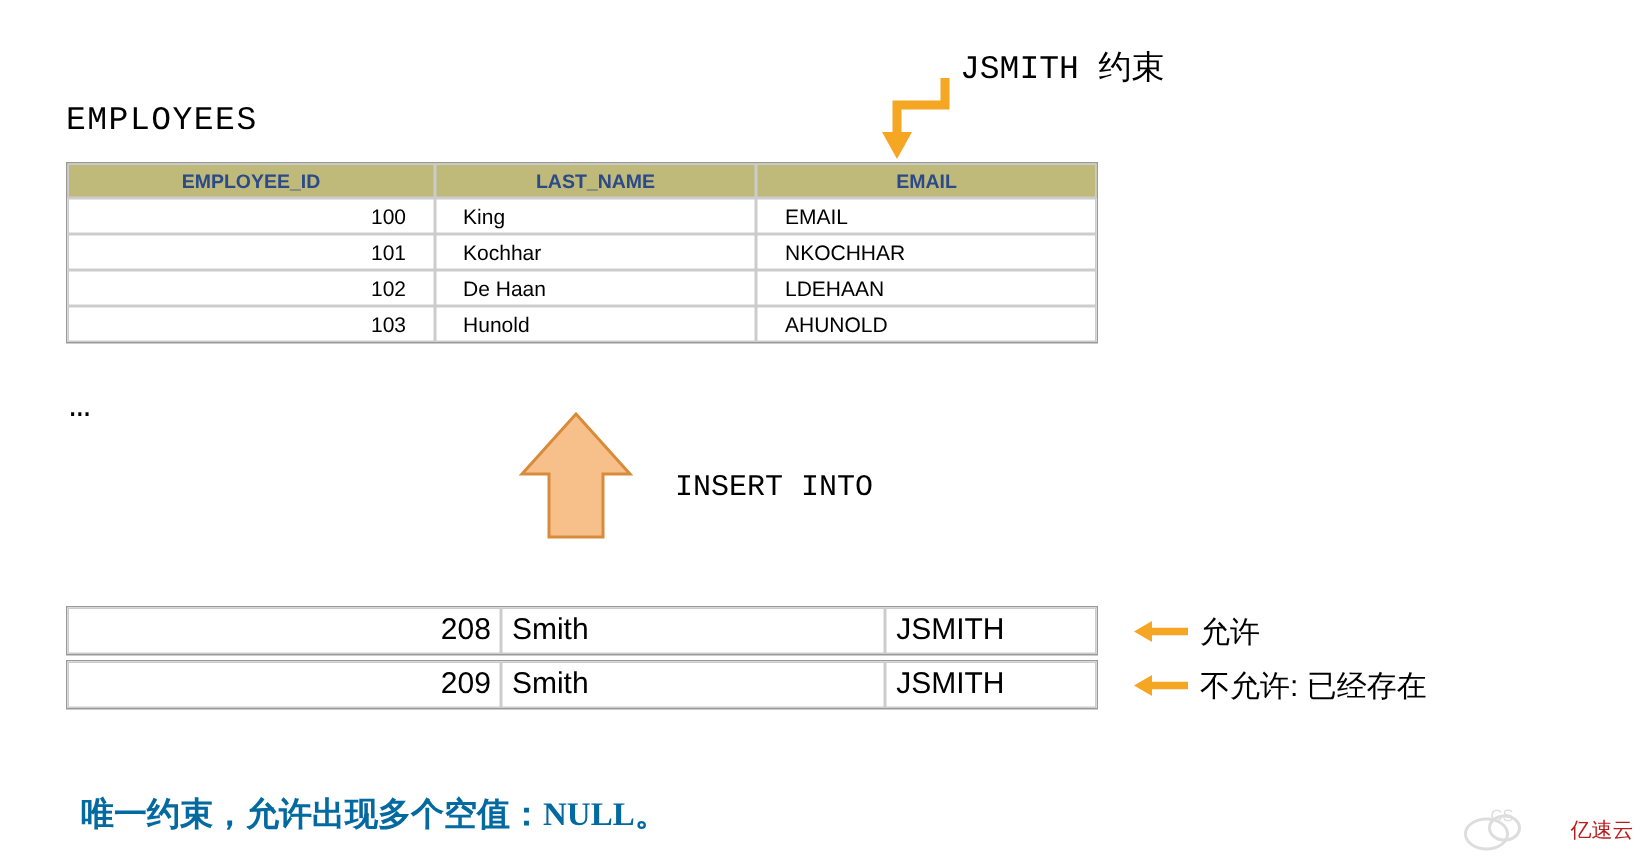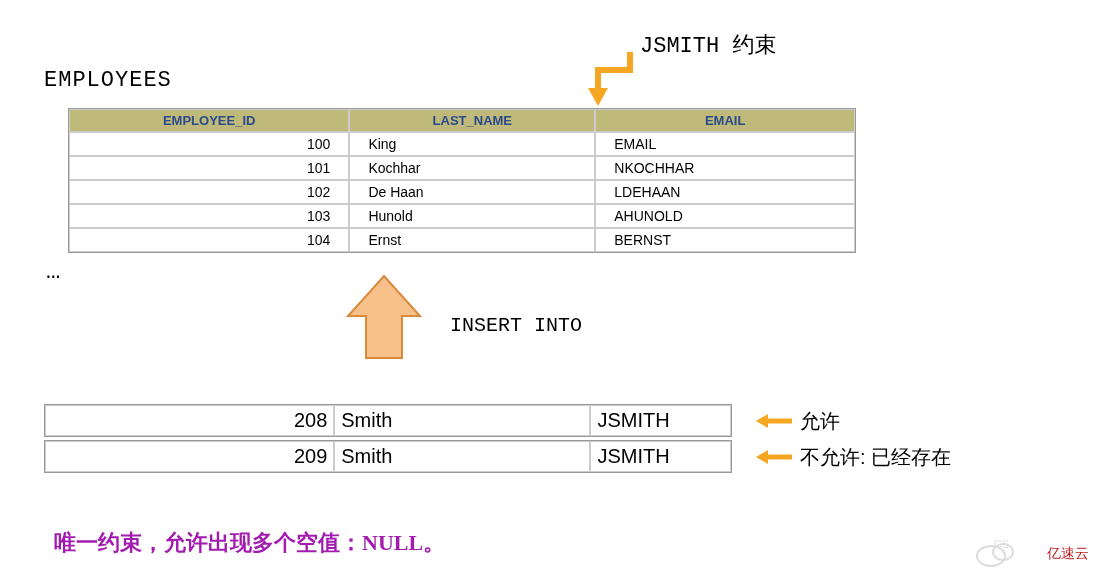--- a/index.html
+++ b/index.html
@@ -28,23 +28,22 @@
     font-family: "Courier New", monospace;
     font-size: 22px;
     letter-spacing: 1px;
   }
   table.emp {
     position: absolute;
     top: 108px;
     left: 44px;
     border-collapse: separate;
     border-spacing: 0;
-    width: 788px;
+    width: 688px;
     border: 1px solid #999;
-    margin-left: 24px;
   }
   table.emp th {
     background: #bfb97a;
     color: #2a4a8a;
     font-weight: bold;
     font-size: 13px;
     text-align: center;
     padding: 3px 4px;
     border: 1px solid #ccc;
   }
@@ -94,21 +93,21 @@
     position: absolute;
     left: 800px;
     font-size: 20px;
   }
   .allow1 { top: 408px; }
   .allow2 { top: 444px; }
   .note {
     position: absolute;
     top: 528px;
     left: 54px;
-    color: #a21caf;
+    color: #0369a1;
     font-size: 22px;
     font-weight: bold;
     font-family: "SimSun", serif;
   }
   .watermark {
     position: absolute;
     bottom: 4px;
     right: 10px;
     color: #b91c1c;
     font-size: 14px;
@@ -173,25 +172,20 @@
     </tr>
     <tr>
       <td class="col-id">102</td>
       <td class="col-name">De Haan</td>
       <td class="col-email">LDEHAAN</td>
     </tr>
     <tr>
       <td class="col-id">103</td>
       <td class="col-name">Hunold</td>
       <td class="col-email">AHUNOLD</td>
-    </tr>
-    <tr>
-      <td class="col-id">104</td>
-      <td class="col-name">Ernst</td>
-      <td class="col-email">BERNST</td>
     </tr>
   </tbody>
 </table>
 
 <div class="ellipsis">…</div>
 
 <svg class="up-arrow" width="80" height="92">
   <polygon points="40,4 76,44 58,44 58,86 22,86 22,44 4,44" fill="#f7c08a" stroke="#d88b3a" stroke-width="2"></polygon>
 </svg>
 

